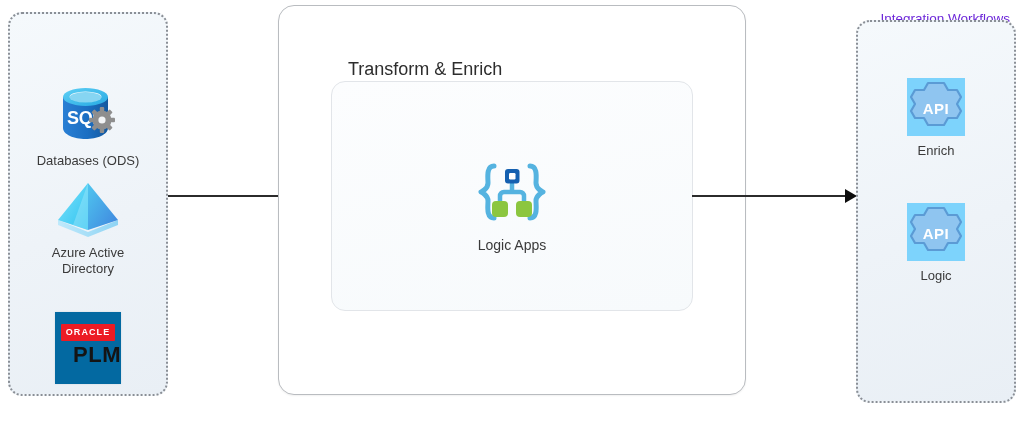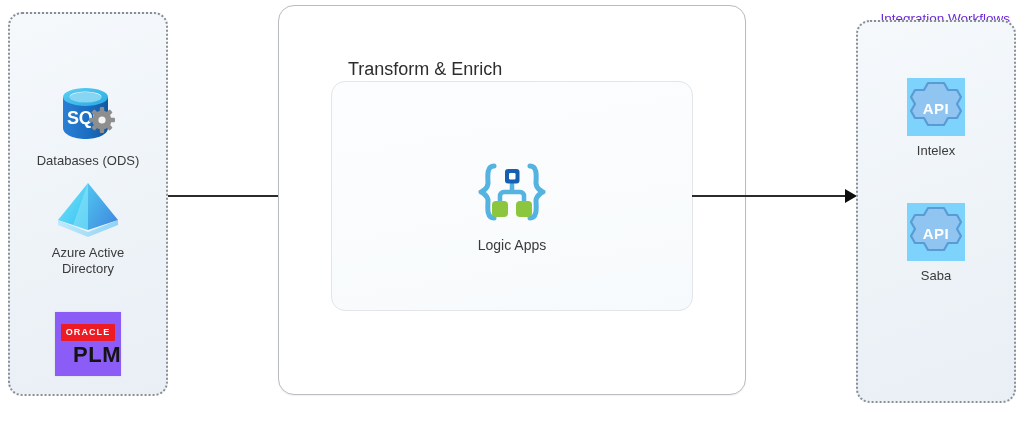--- a/index.html
+++ b/index.html
@@ -103,22 +103,22 @@
     width: 0;
     height: 0;
     border-top: 7px solid transparent;
     border-bottom: 7px solid transparent;
     border-left: 12px solid #0d0d0d;
   }
 
   
   .plm-tile {
     width: 66px;
-    height: 64px;
-    background: #8b5cf6;
+    height: 72px;
+    background: #0369a1;
     display: inline-block;
     box-shadow: 0 0 2px rgba(0,0,0,0.10);
     position: relative;
   }
   .plm-bar {
     position: absolute;
     left: 6px;
     top: 12px;
     width: 54px;
     height: 17px;
@@ -292,30 +292,30 @@
     <span class="api-tile">
       <svg width="58" height="58" viewBox="0 0 58 58">
         <g transform="translate(29,29)">
           <path d="M -8 -24 L 8 -24 L 12 -17 L 21 -17 L 25 -10 L 21 -3
                    L 25 4 L 21 11 L 12 11 L 8 18 L -8 18 L -12 11 L -21 11
                    L -25 4 L -21 -3 L -25 -10 L -21 -17 L -12 -17 Z" fill="#8fc5f0" stroke="#5b9bd5" stroke-width="2.2" stroke-linejoin="round"></path>
         </g>
         <text x="29" y="36" text-anchor="middle" font-family="Liberation Sans, sans-serif" font-size="15" font-weight="bold" fill="#ffffff" letter-spacing="0.5">API</text>
       </svg>
     </span>
-    <div class="caption">Intelex</div>
+    <div class="caption">Enrich</div>
   </div>
 
   <div class="node" style="left:856px; top:203px; width:160px;">
     <span class="api-tile">
       <svg width="58" height="58" viewBox="0 0 58 58">
         <g transform="translate(29,29)">
           <path d="M -8 -24 L 8 -24 L 12 -17 L 21 -17 L 25 -10 L 21 -3
                    L 25 4 L 21 11 L 12 11 L 8 18 L -8 18 L -12 11 L -21 11
                    L -25 4 L -21 -3 L -25 -10 L -21 -17 L -12 -17 Z" fill="#8fc5f0" stroke="#5b9bd5" stroke-width="2.2" stroke-linejoin="round"></path>
         </g>
         <text x="29" y="36" text-anchor="middle" font-family="Liberation Sans, sans-serif" font-size="15" font-weight="bold" fill="#ffffff" letter-spacing="0.5">API</text>
       </svg>
     </span>
-    <div class="caption">Saba</div>
+    <div class="caption">Logic</div>
   </div>
 
 </div>
 
 </body></html>

